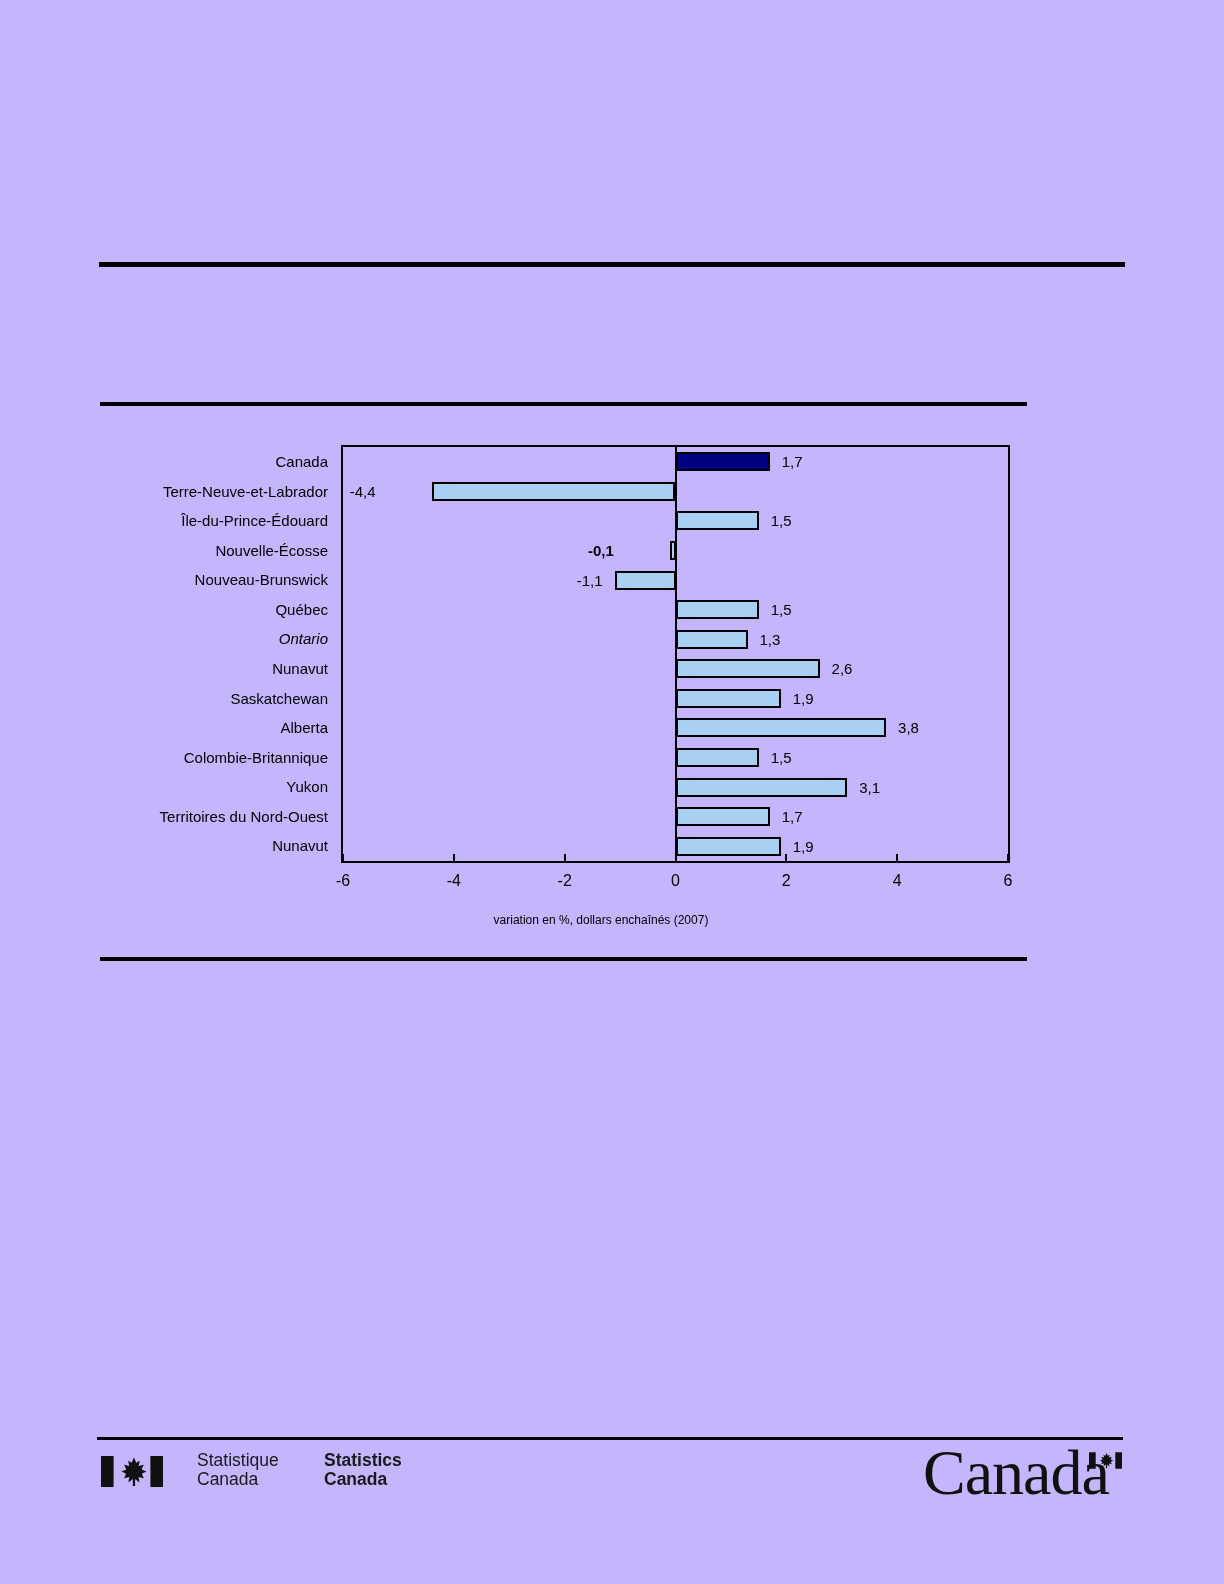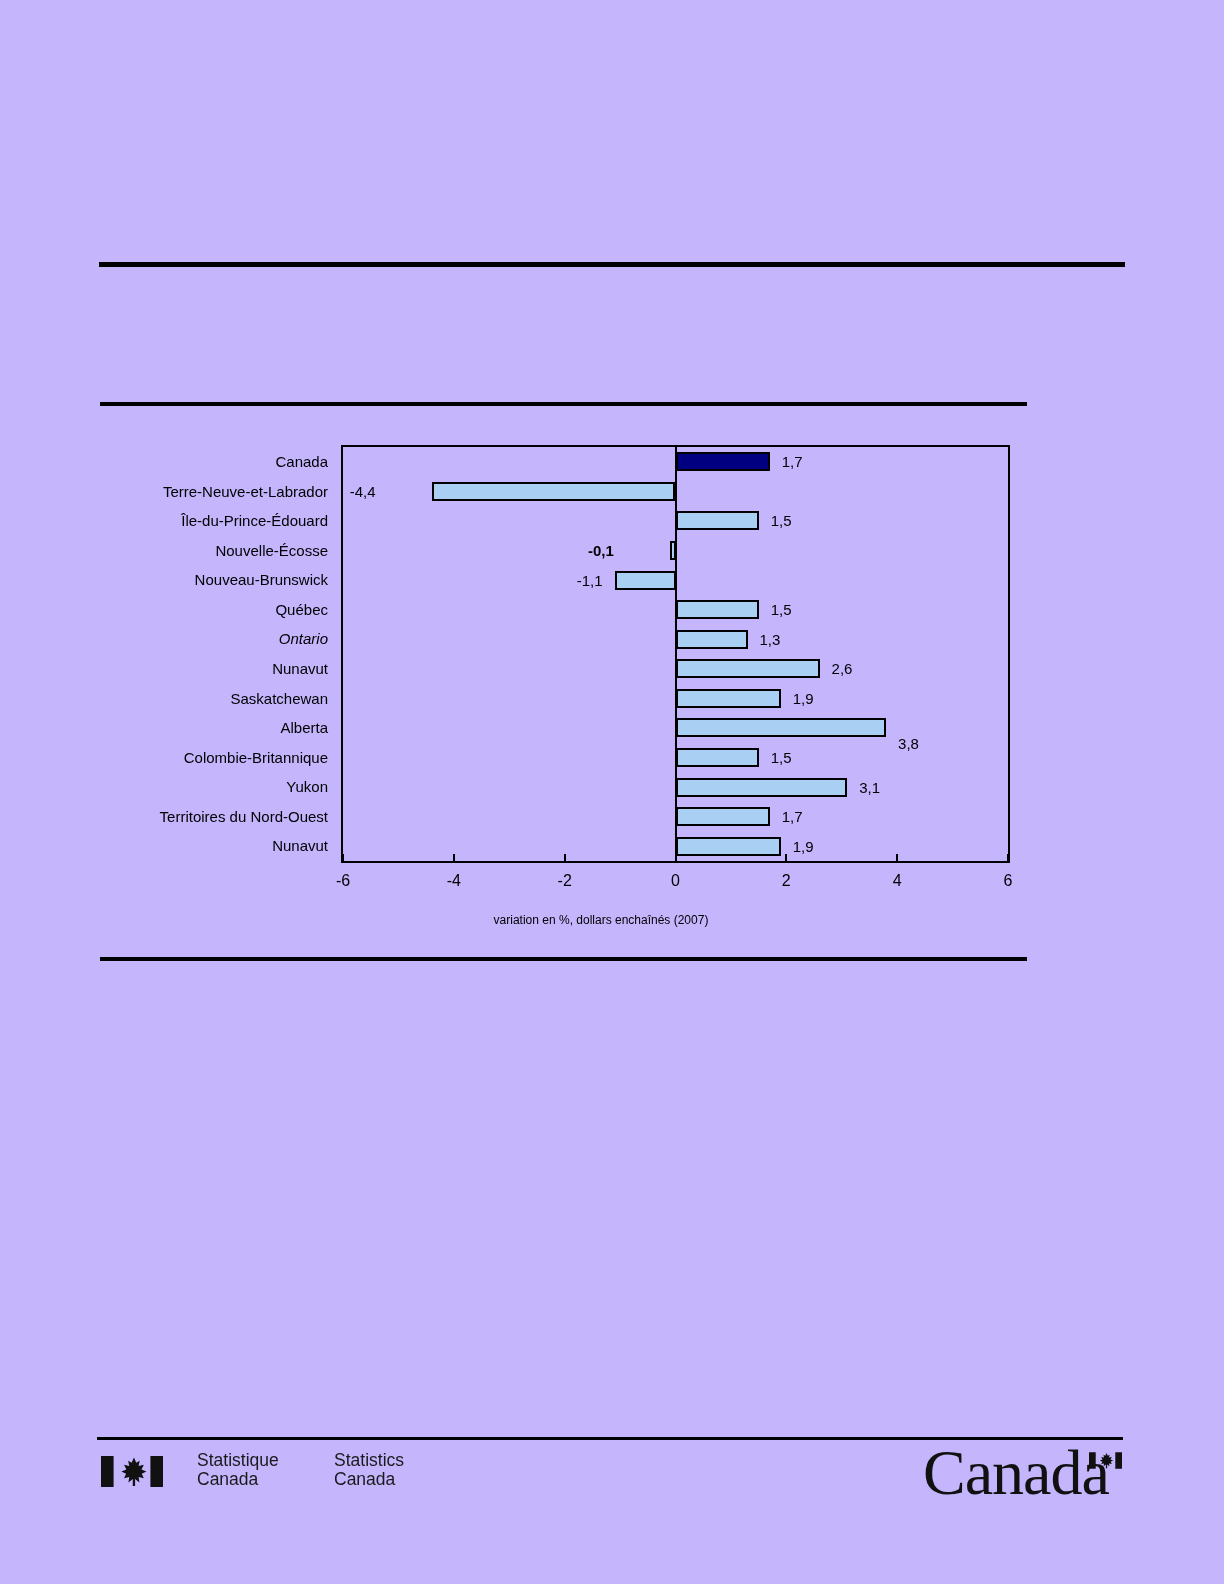--- a/index.html
+++ b/index.html
@@ -35,21 +35,21 @@
     position:absolute;top:872px;width:50px;text-align:center;font-size:16px;
   }
   #x-axis-title{
     position:absolute;left:291px;top:913px;width:620px;text-align:center;
     font-size:12px;
   }
 
   
   #statcan-flag{position:absolute;left:101px;top:1455px;}
   #statcan-fr{position:absolute;left:197px;top:1451px;font-size:17.5px;line-height:1.1;color:#1a1a1a;}
-  #statcan-en{position:absolute;left:334px;top:1451px;font-size:17.5px;line-height:1.1;color:#1a1a1a;}
+  #statcan-en{position:absolute;left:324px;top:1451px;font-size:17.5px;line-height:1.1;color:#1a1a1a;font-weight:bold;}
   #wordmark{
     position:absolute;left:923px;top:1441px;
     font-family:"Liberation Serif", serif;
     font-size:64px;line-height:1;color:#111;
     letter-spacing:-1px;
   }
   #wordmark-flag{position:absolute;left:1089px;top:1452px;}
 </style>
 </head>
 <body>
@@ -90,21 +90,21 @@
         <div class="val-label" style="top: 123.6px; line-height: 19px; left: 189.542px; width: 70px; text-align: right;">-1,1</div>
         <div class="bar" style="top: 153.1px; height: 19px; width: 83.1px; left: 332.5px; background: rgb(169, 207, 243);"></div>
         <div class="val-label" style="top: 153.1px; line-height: 19px; left: 427.625px;">1,5</div>
         <div class="bar" style="top: 182.7px; height: 19px; width: 72px; left: 332.5px; background: rgb(169, 207, 243);"></div>
         <div class="val-label" style="top: 182.7px; line-height: 19px; left: 416.542px;">1,3</div>
         <div class="bar" style="top: 212.3px; height: 19px; width: 144.1px; left: 332.5px; background: rgb(169, 207, 243);"></div>
         <div class="val-label" style="top: 212.3px; line-height: 19px; left: 488.583px;">2,6</div>
         <div class="bar" style="top: 241.9px; height: 19px; width: 105.3px; left: 332.5px; background: rgb(169, 207, 243);"></div>
         <div class="val-label" style="top: 241.9px; line-height: 19px; left: 449.792px;">1,9</div>
         <div class="bar" style="top: 271.4px; height: 19px; width: 210.6px; left: 332.5px; background: rgb(169, 207, 243);"></div>
-        <div class="val-label" style="top: 287px; line-height: 19px; left: 555.083px;">3,8</div>
+        <div class="val-label" style="top: 271px; line-height: 19px; left: 555.083px;">3,8</div>
         <div class="bar" style="top: 301px; height: 19px; width: 83.1px; left: 332.5px; background: rgb(169, 207, 243);"></div>
         <div class="val-label" style="top: 301px; line-height: 19px; left: 427.625px;">1,5</div>
         <div class="bar" style="top: 330.6px; height: 19px; width: 171.8px; left: 332.5px; background: rgb(169, 207, 243);"></div>
         <div class="val-label" style="top: 330.6px; line-height: 19px; left: 516.292px;">3,1</div>
         <div class="bar" style="top: 360.1px; height: 19px; width: 94.2px; left: 332.5px; background: rgb(169, 207, 243);"></div>
         <div class="val-label" style="top: 360.1px; line-height: 19px; left: 438.708px;">1,7</div>
         <div class="bar" style="top: 389.7px; height: 19px; width: 105.3px; left: 332.5px; background: rgb(169, 207, 243);"></div>
         <div class="val-label" style="top: 389.7px; line-height: 19px; left: 449.792px;">1,9</div>
         <div class="tick" style="left: -1px;"></div>
         <div class="tick" style="left: 109.8px;"></div>

